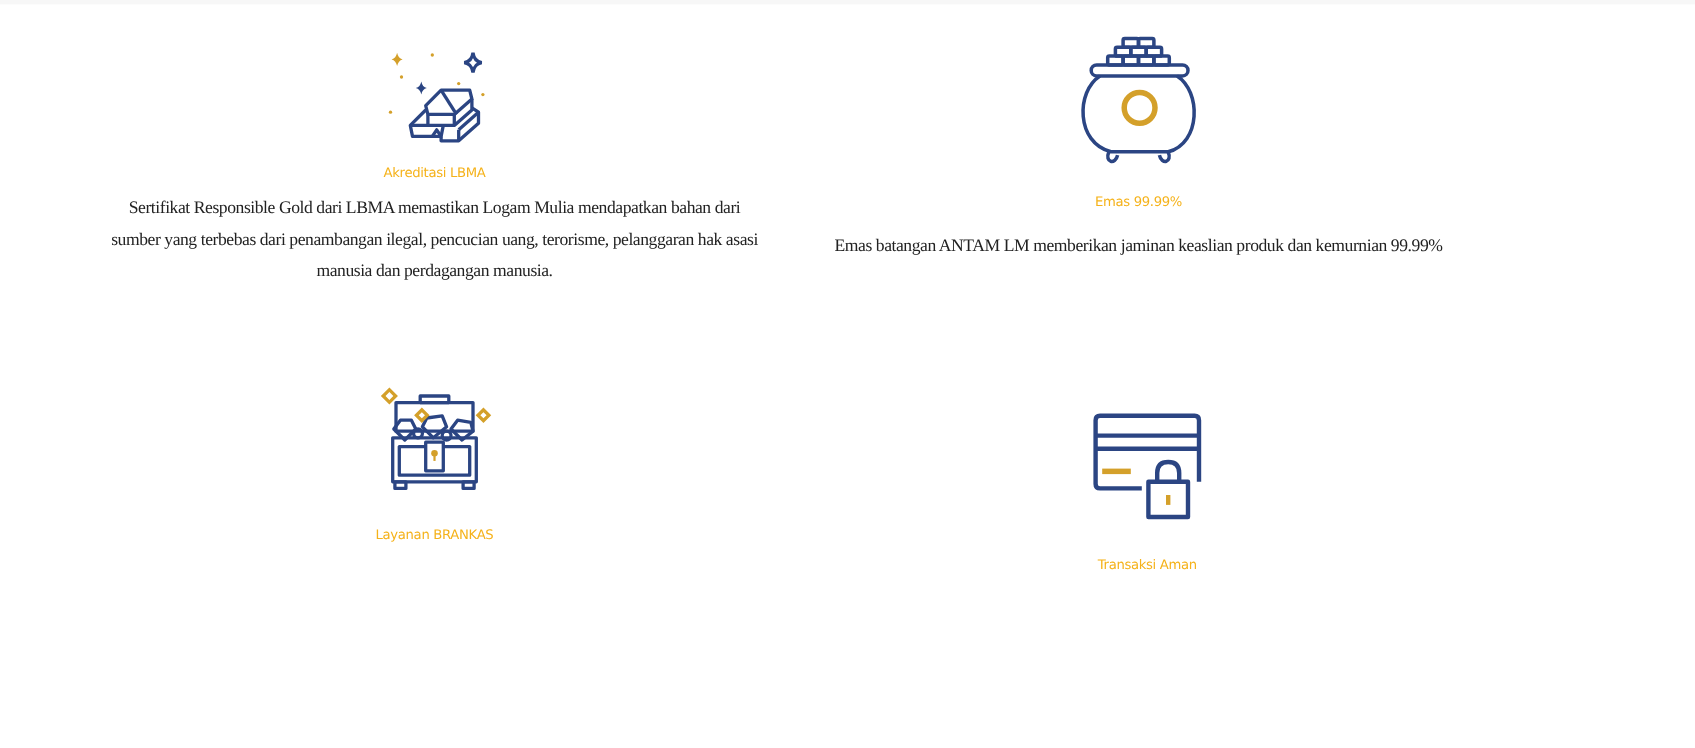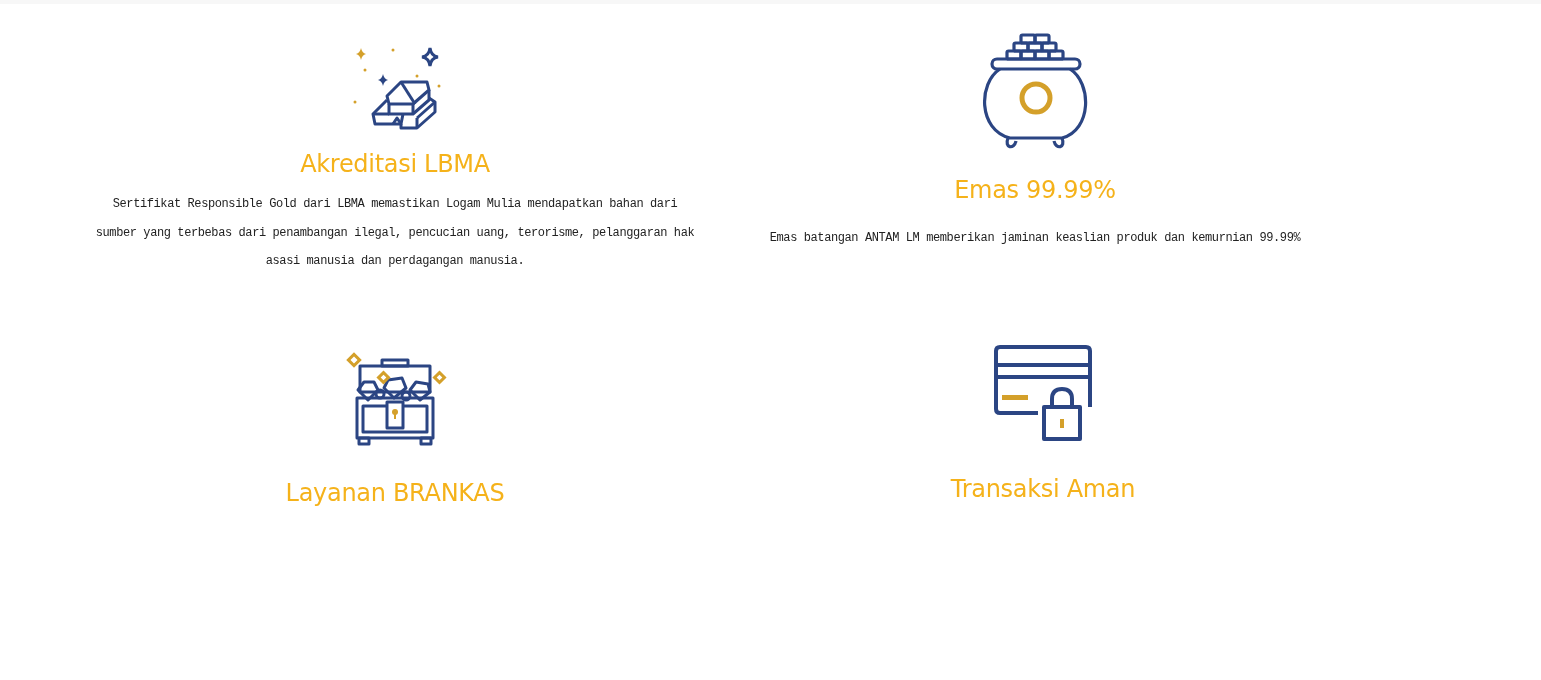--- a/index.html
+++ b/index.html
@@ -1,28 +1,28 @@
 <!DOCTYPE html>
 <html><head>
   <meta charset="utf-8">
   <style>
     html, body { margin: 0; padding: 0; background: #ffffff; }
     body { width: 1541px; height: 680px; position: relative; overflow: hidden;
            font-family: "DejaVu Sans", sans-serif; }
     .topbar { position: absolute; left: 0; top: 0; width: 1541px; height: 4px; background: #f7f7f7; }
     .feature { position: absolute; text-align: center; }
     .feature .icon { display: block; margin: 0 auto; }
-    .feature h3 { margin: 0; font-weight: normal; font-size: 24px; color: #F5B21A;
+    .feature h3 { margin: 0; font-weight: normal; font-size: 12px; color: #F5B21A;
                   font-family: "DejaVu Sans", sans-serif; letter-spacing: -0.3px; }
-    .feature p { margin: 0; font-size: 12px; line-height: 28.5px; color: #222;
-                 font-family: Liberation Mono, monospace; letter-spacing: -0.4px; }
+    .feature p { margin: 0; font-size: 16px; line-height: 28.5px; color: #222;
+                 font-family: Liberation Serif, serif; letter-spacing: -0.4px; }
     #f1 { left: 95px; width: 600px; top: 38px; }
     #f2 { left: 734px; width: 602px; top: 28px; }
     #f3 { left: 95px; width: 600px; top: 348px; }
-    #f4 { left: 742px; width: 602px; top: 341px; }
+    #f4 { left: 742px; width: 602px; top: 372px; }
     #f1 h3 { margin-top: 12px; } #f1 p { margin-top: 12px; }
     #f2 h3 { margin-top: 24px; } #f2 p { margin-top: 20px; }
     #f3 h3 { margin-top: 27px; } #f3 p { margin-top: 12px; }
     #f4 h3 { margin-top: 30px; } #f4 p { margin-top: 12px; }
   </style>
 </head>
 <body>
 
 <div class="topbar"></div>
 

